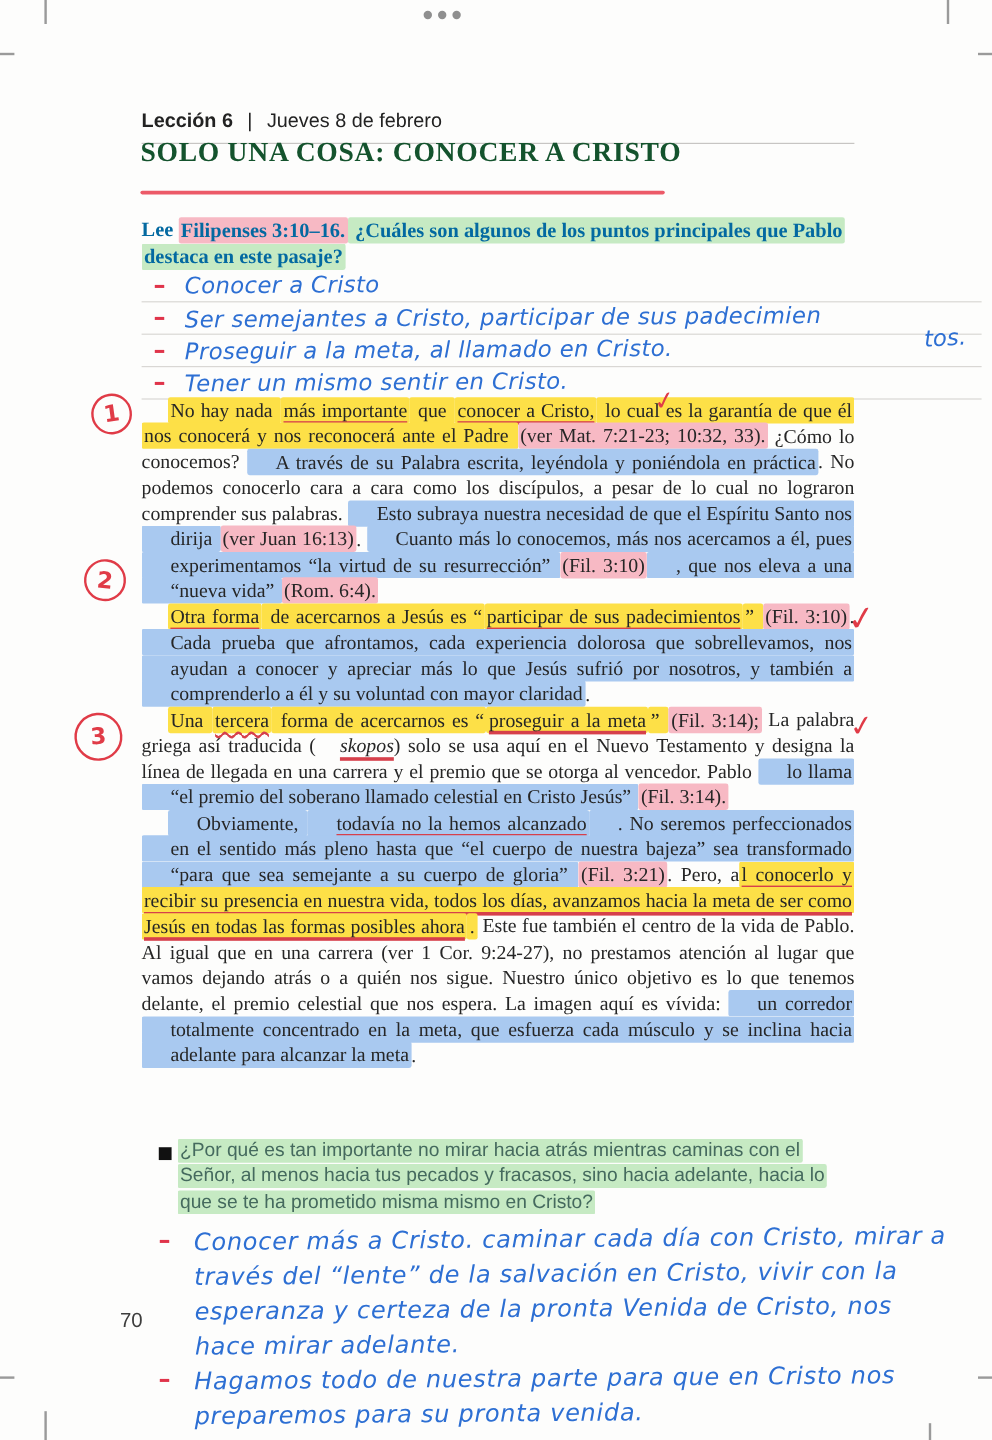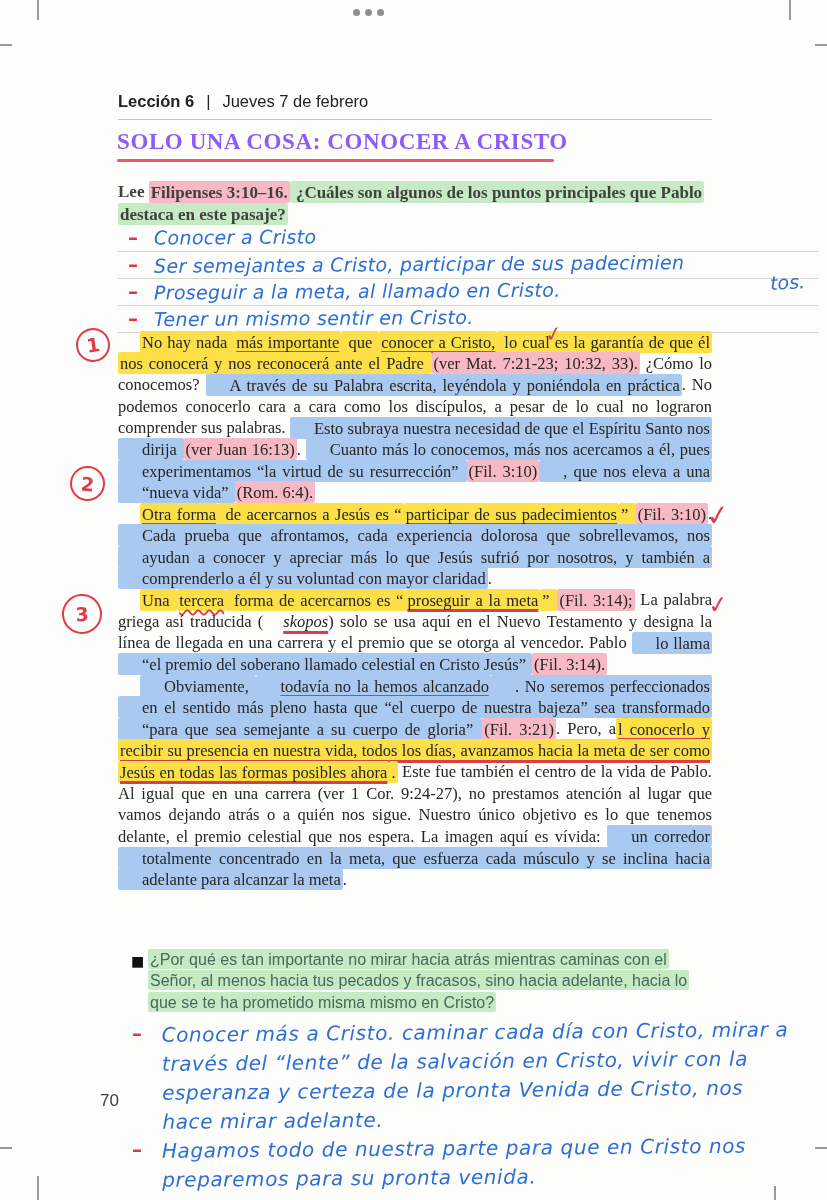--- a/index.html
+++ b/index.html
@@ -18,25 +18,25 @@
   .cm-bl-v{left:37px;top:1176px;width:1.5px;height:24px;}
   .cm-br-h{right:0;top:1147px;width:12px;height:1.5px;}
   .cm-br-v{left:774px;top:1186px;width:1.5px;height:14px;}
   
   .hdr{position:absolute;left:118px;top:92px;width:594px;font-family:"Liberation Sans",sans-serif;
        font-size:16.5px;color:#222;display:flex;align-items:baseline;}
   .hdr .lesson{font-weight:bold;}
   .hdr .sep{margin:0 12px;color:#222;font-weight:300;}
   .hdr-rule{position:absolute;left:118px;top:119px;width:594px;height:1px;background:#c7c5c3;}
   
-  .title{position:absolute;left:117px;top:129px;font-size:23px;font-weight:bold;letter-spacing:.6px;color:#8b5cf6;}
+  .title{position:absolute;left:117px;top:114px;font-size:23px;font-weight:bold;letter-spacing:.6px;color:#14532d;}
   .title-underline{position:absolute;left:117px;top:159px;width:437px;height:3px;background:#ec5a68;border-radius:2px;}
   
   .intro{position:absolute;left:118px;top:181px;width:600px;font-weight:bold;font-size:17px;
-         line-height:22px;color:#404040;}
+         line-height:22px;color:#0369a1;}
   
   .hl{padding:1.5px 2px;border-radius:2px;box-decoration-break:clone;-webkit-box-decoration-break:clone;}
   .hl-y{background:#fde047;margin-top:24px;}
   .hl-b{background:#a9c9f0;padding-left:24px;}
   .hl-p{background:#f7b9c4;}
   .hl-g{background:#c6eac3;}
   .ru{text-decoration:underline;text-decoration-color:#d6404b;text-decoration-thickness:2.5px;text-underline-offset:4px;}
   .rw{text-decoration:underline wavy;text-decoration-color:#d6404b;text-decoration-thickness:2px;text-underline-offset:4px;}
   .it{font-style:italic;margin-left:20px;}
   
@@ -92,21 +92,21 @@
   <div class="crop cm-tr-v"></div>
   <div class="crop cm-tr-h"></div>
   <div class="crop cm-bl-h"></div>
   <div class="crop cm-bl-v"></div>
   <div class="crop cm-br-h"></div>
   <div class="crop cm-br-v"></div>
 
   <div class="hdr">
     <span class="lesson">Lección 6</span>
     <span class="sep">|</span>
-    <span class="date">Jueves 7 de febrero</span>
+    <span class="date">Jueves 8 de febrero</span>
   </div>
   <div class="hdr-rule"></div>
 
   <div class="title">SOLO UNA COSA: CONOCER A CRISTO</div>
   <div class="title-underline"></div>
 
   <div class="intro"><span>Lee </span><span class="hl hl-p">Filipenses 3:10–16.</span><span class="hl hl-g"> ¿Cuáles son algunos de los puntos principales que Pablo destaca en este pasaje?</span></div>
 
   <div class="answers">
 

